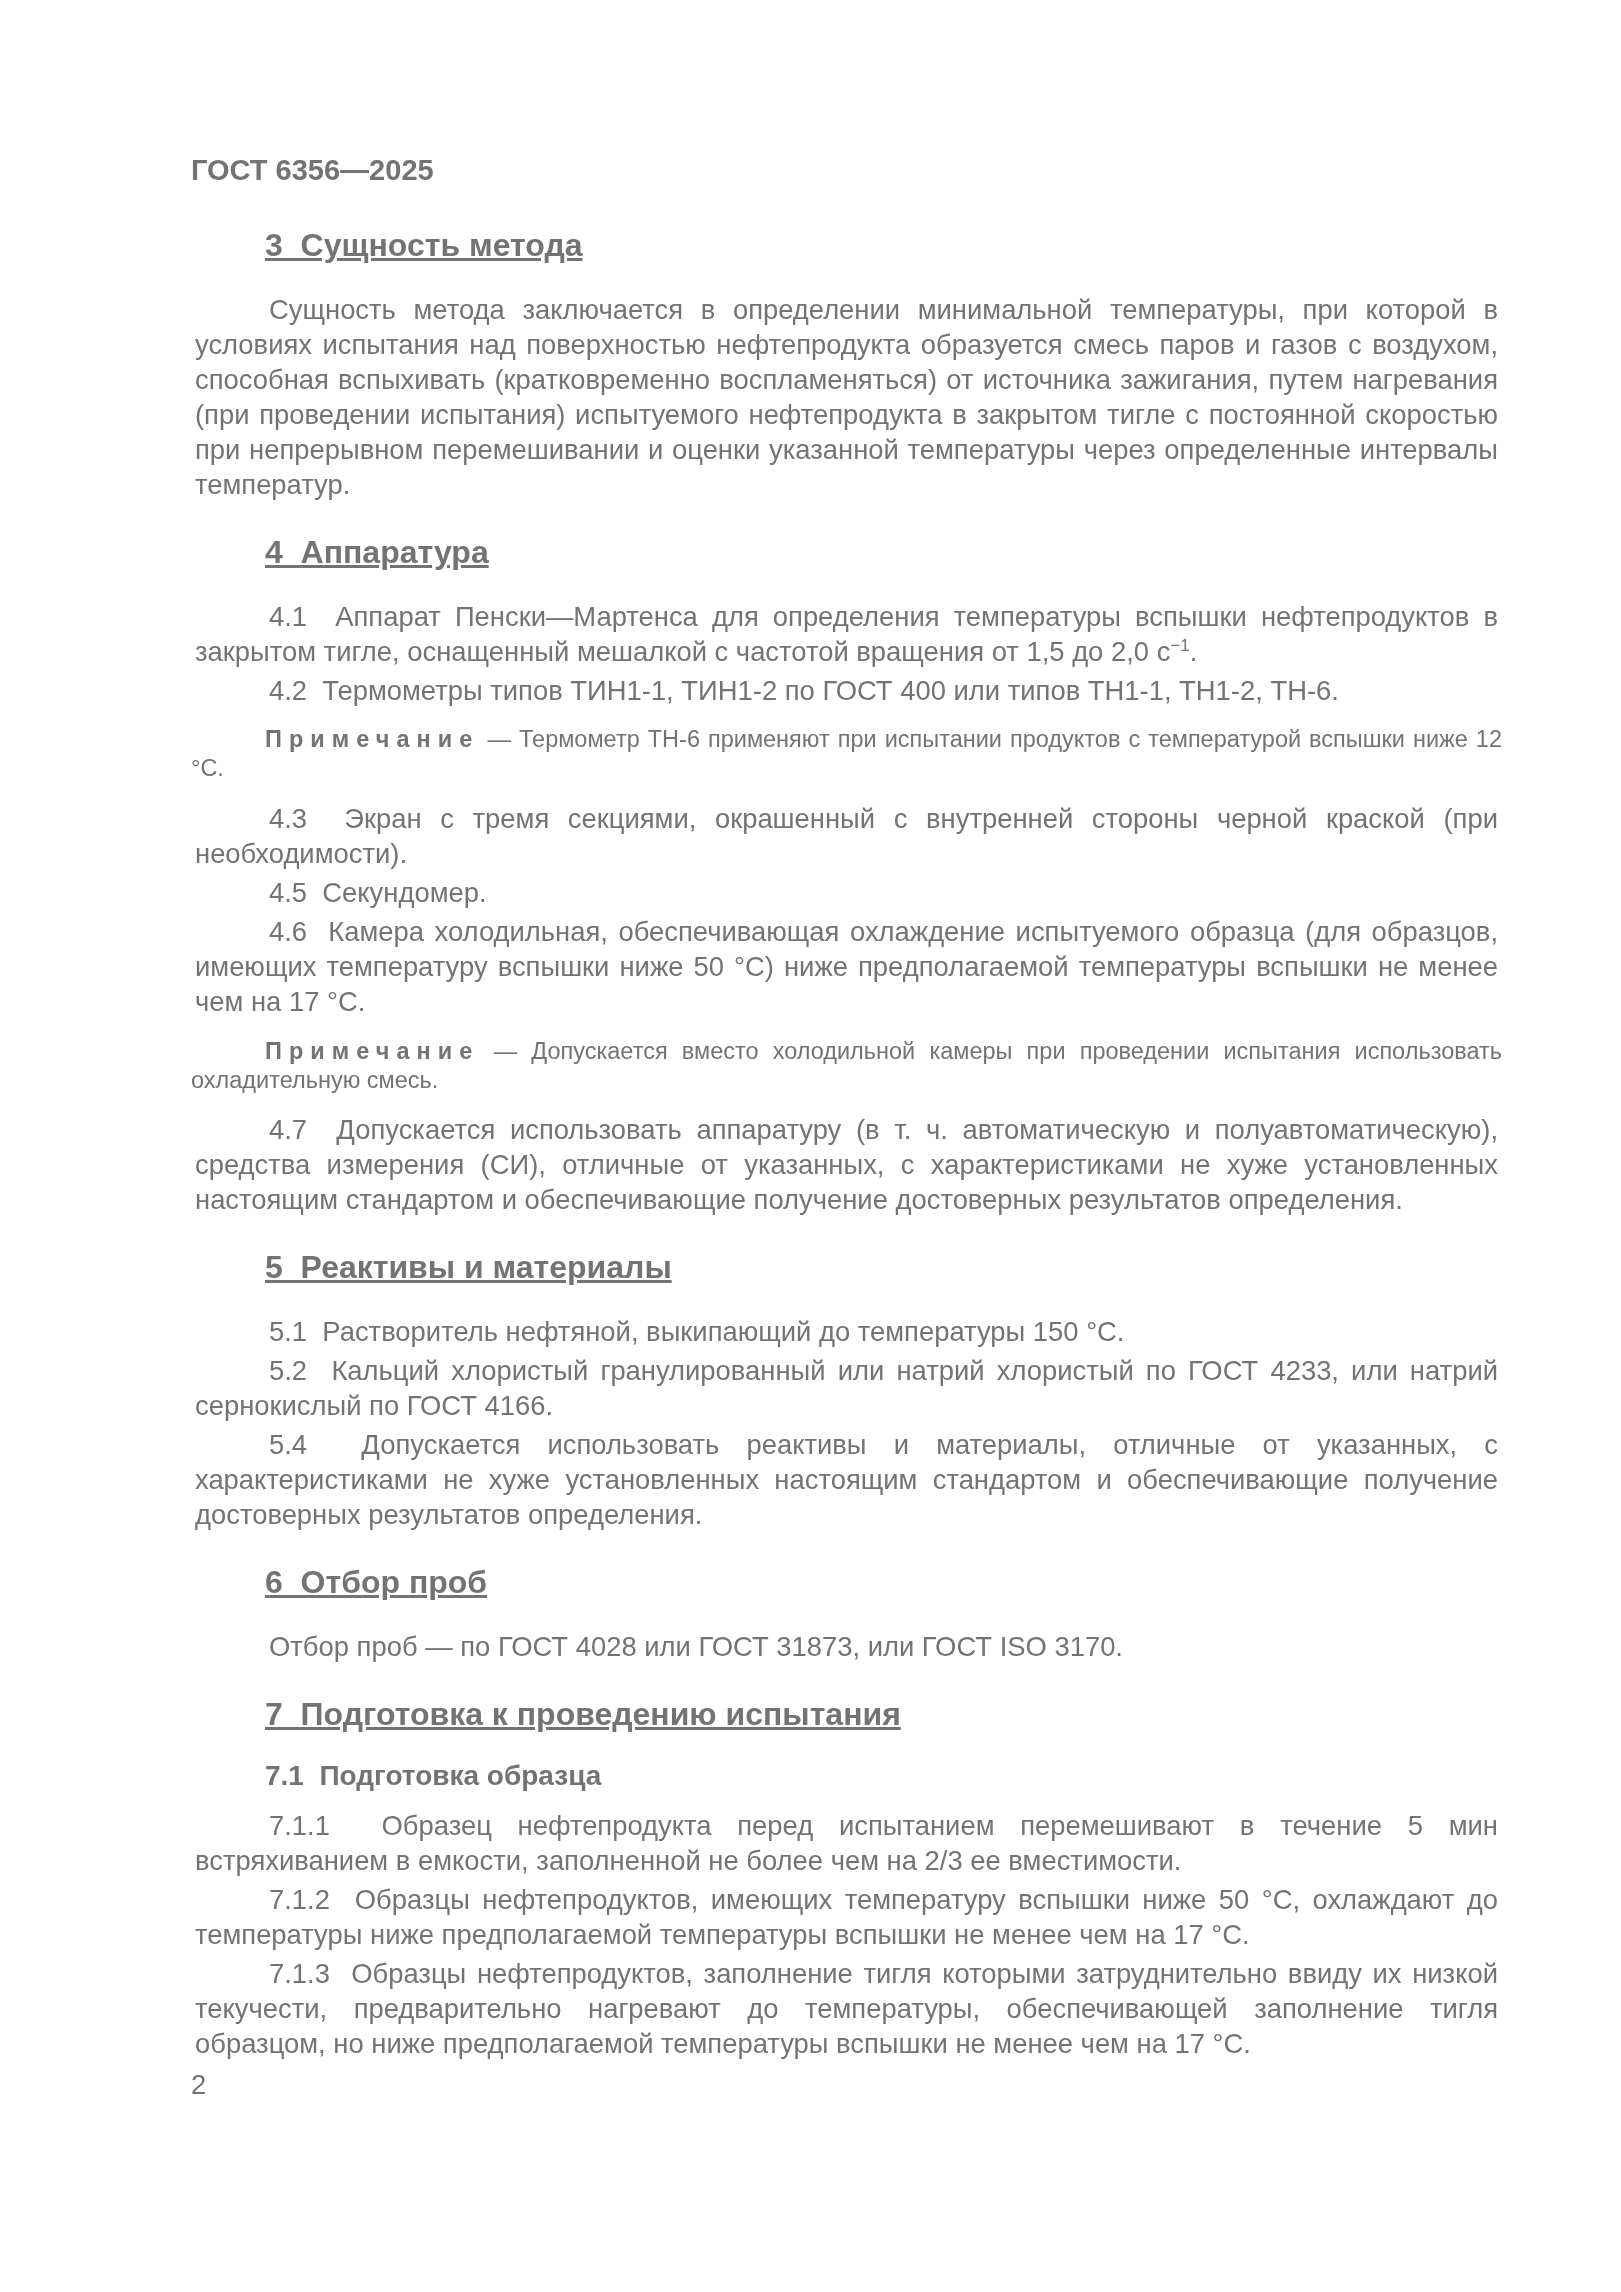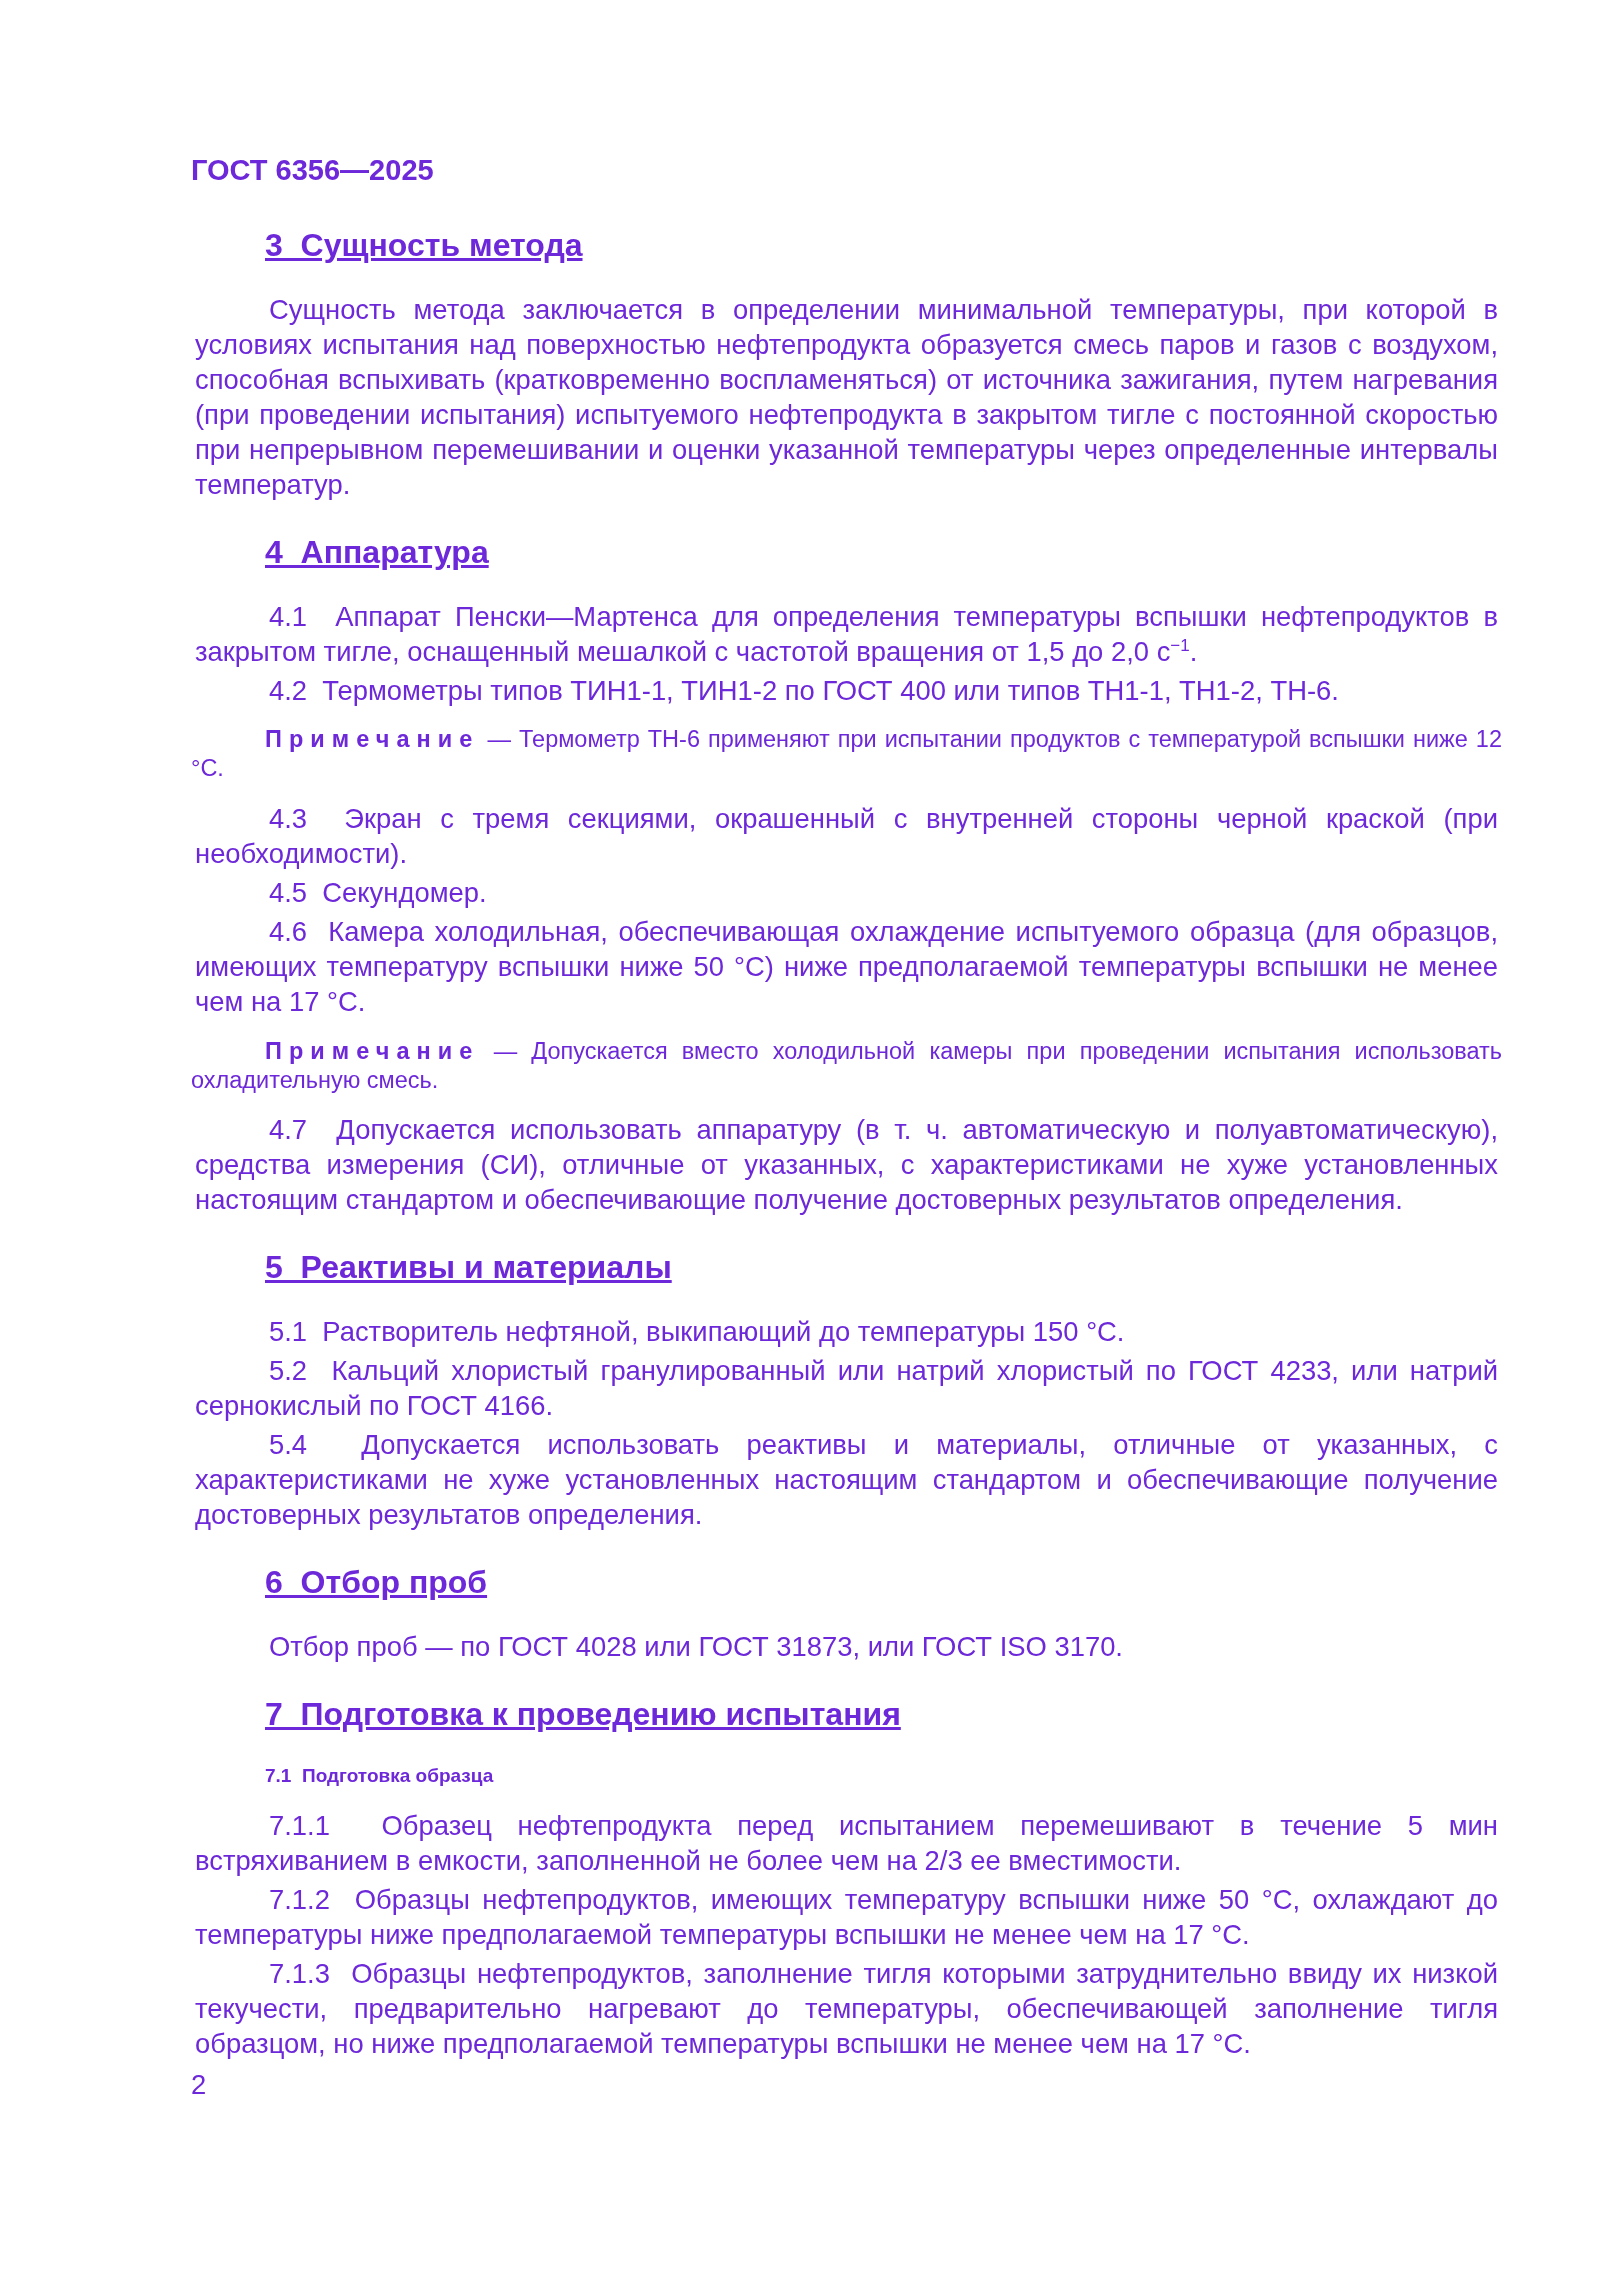--- a/index.html
+++ b/index.html
@@ -5,42 +5,42 @@
   html, body {
     margin: 0;
     padding: 0;
     background: #ffffff;
   }
   .page {
     position: relative;
     width: 1621px;
     height: 2293px;
     background: #ffffff;
-    color: #6d28d9;
+    color: #737373;
     font-family: "Liberation Sans", "DejaVu Sans", sans-serif;
     box-sizing: border-box;
     padding: 153px 119px 0 191px;
     overflow: hidden;
   }
   .doc-header {
     font-size: 29px;
     font-weight: bold;
     line-height: 34px;
     padding-bottom: 7.8px;
   }
   h2.sec {
     font-size: 32px;
     font-weight: bold;
     line-height: 35px;
     margin: 33px 0 29px 0;
     text-indent: 74px;
     text-decoration: underline;
   }
   .sub-heading {
-    font-size: 19px;
+    font-size: 28px;
     font-weight: bold;
     line-height: 29px;
     margin: 29px 0 17.6px 0;
     text-indent: 74px;
   }
   p.body {
     font-size: 27.4px;
     line-height: 35px;
     margin: 4px;
     text-align: justify;

